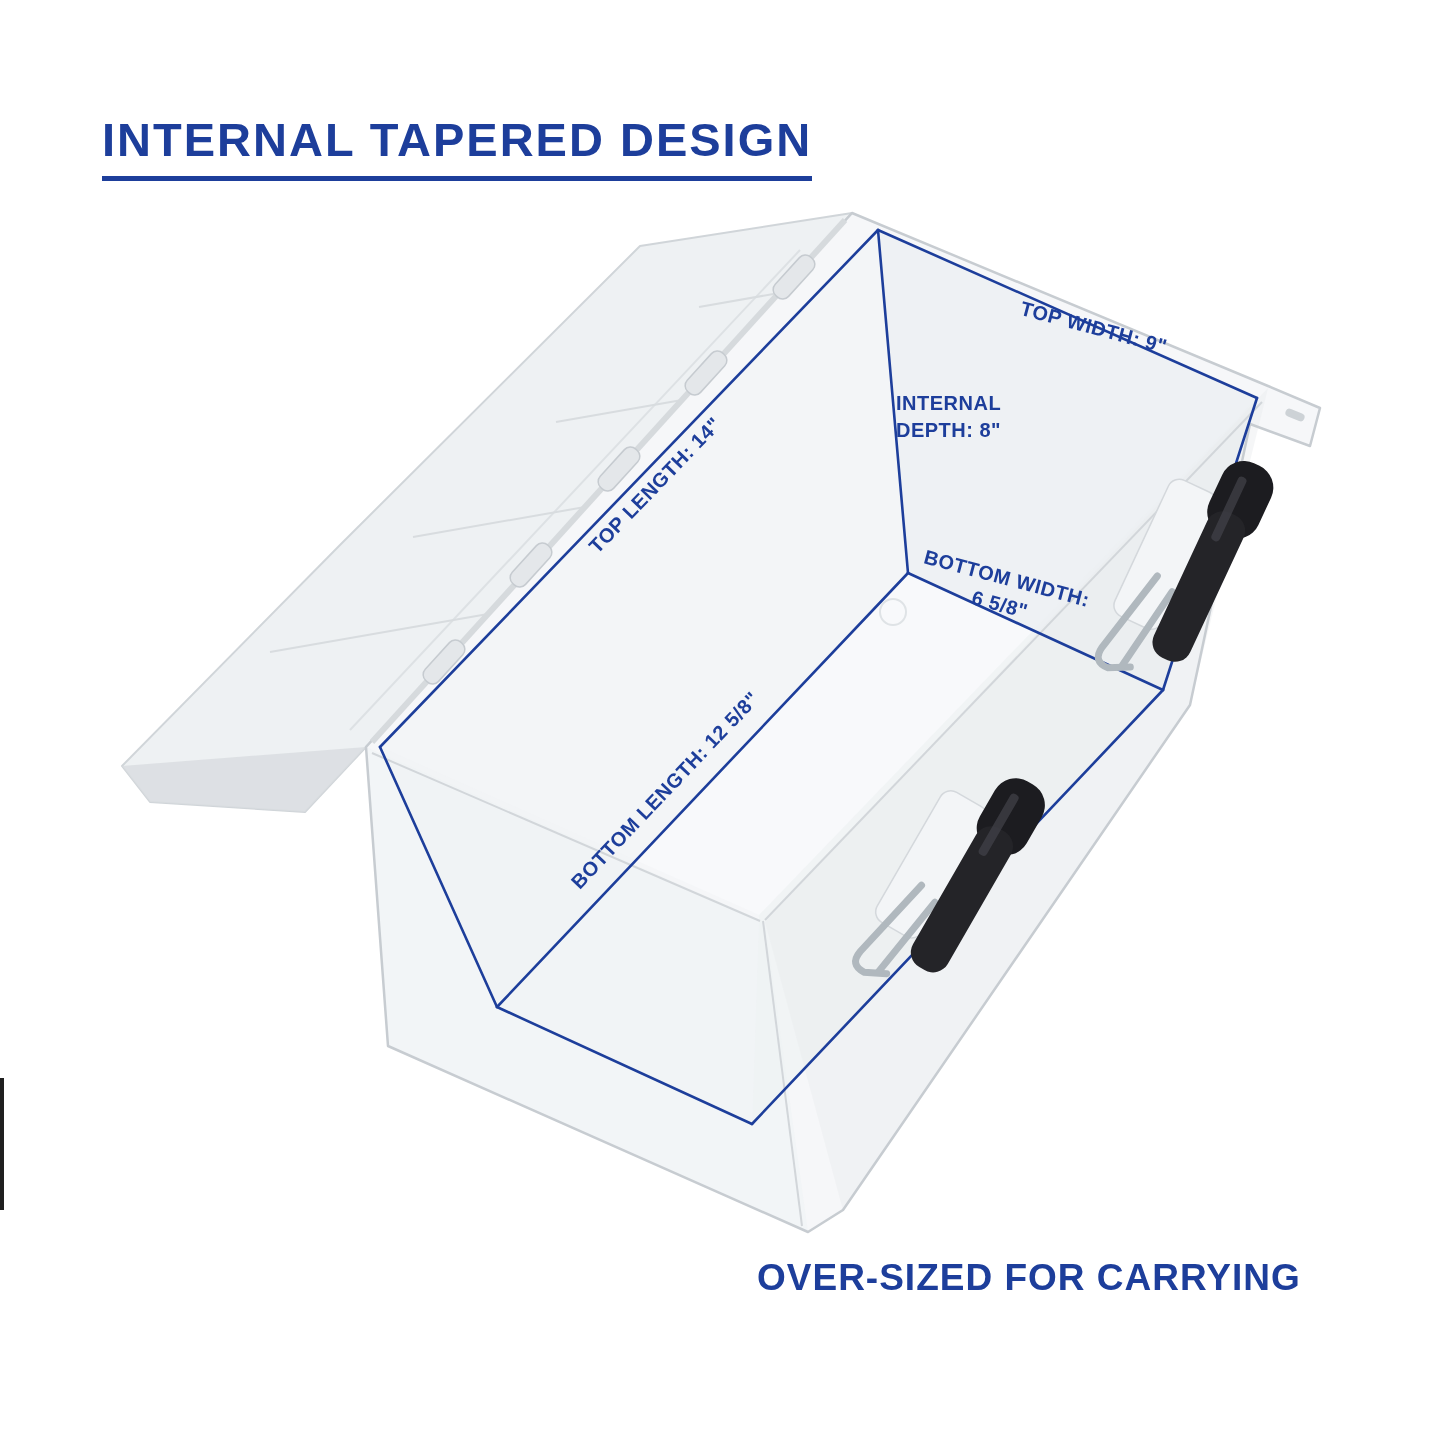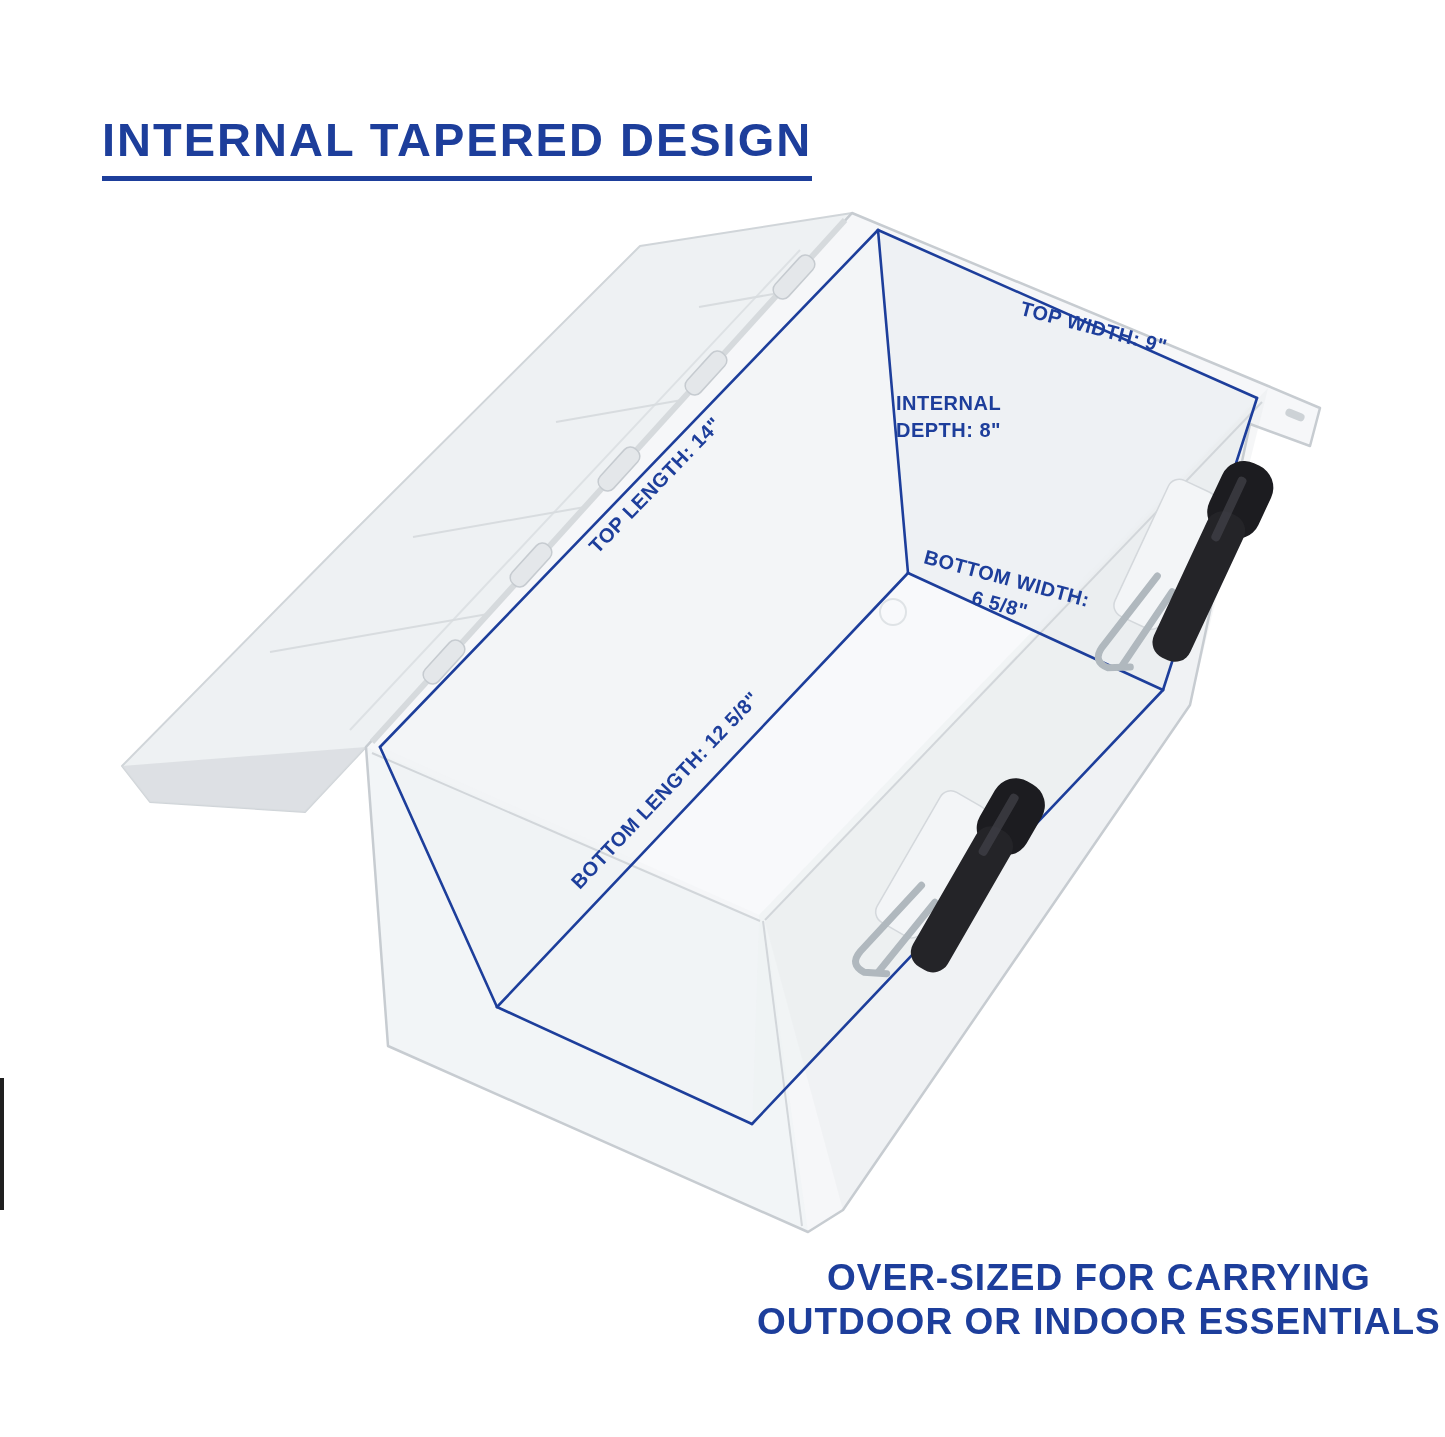--- a/index.html
+++ b/index.html
@@ -108,17 +108,16 @@
       <path class="bail" d="M -34 28 L -54 116 Q -57 133 -40 132 L -20 122"></path>
       <path class="bail" d="M -14 36 L -28 124"></path>
       <rect class="lever-top" x="-18" y="-115" width="54" height="78" rx="24"></rect>
       <rect class="lever-arm" x="-12" y="-60" width="40" height="160" rx="17"></rect>
       <rect class="lever-hi" x="-2" y="-98" width="9" height="70" rx="4"></rect>
     </g>
   </svg>
 
   <div class="footer">
     <div>OVER-SIZED FOR CARRYING</div>
-    <div>OUTDOOR OR INDOOR ESSENTIALS</div>
   </div>
 
   <div class="edge-mark"></div>
 </div>
 
 </body></html>

